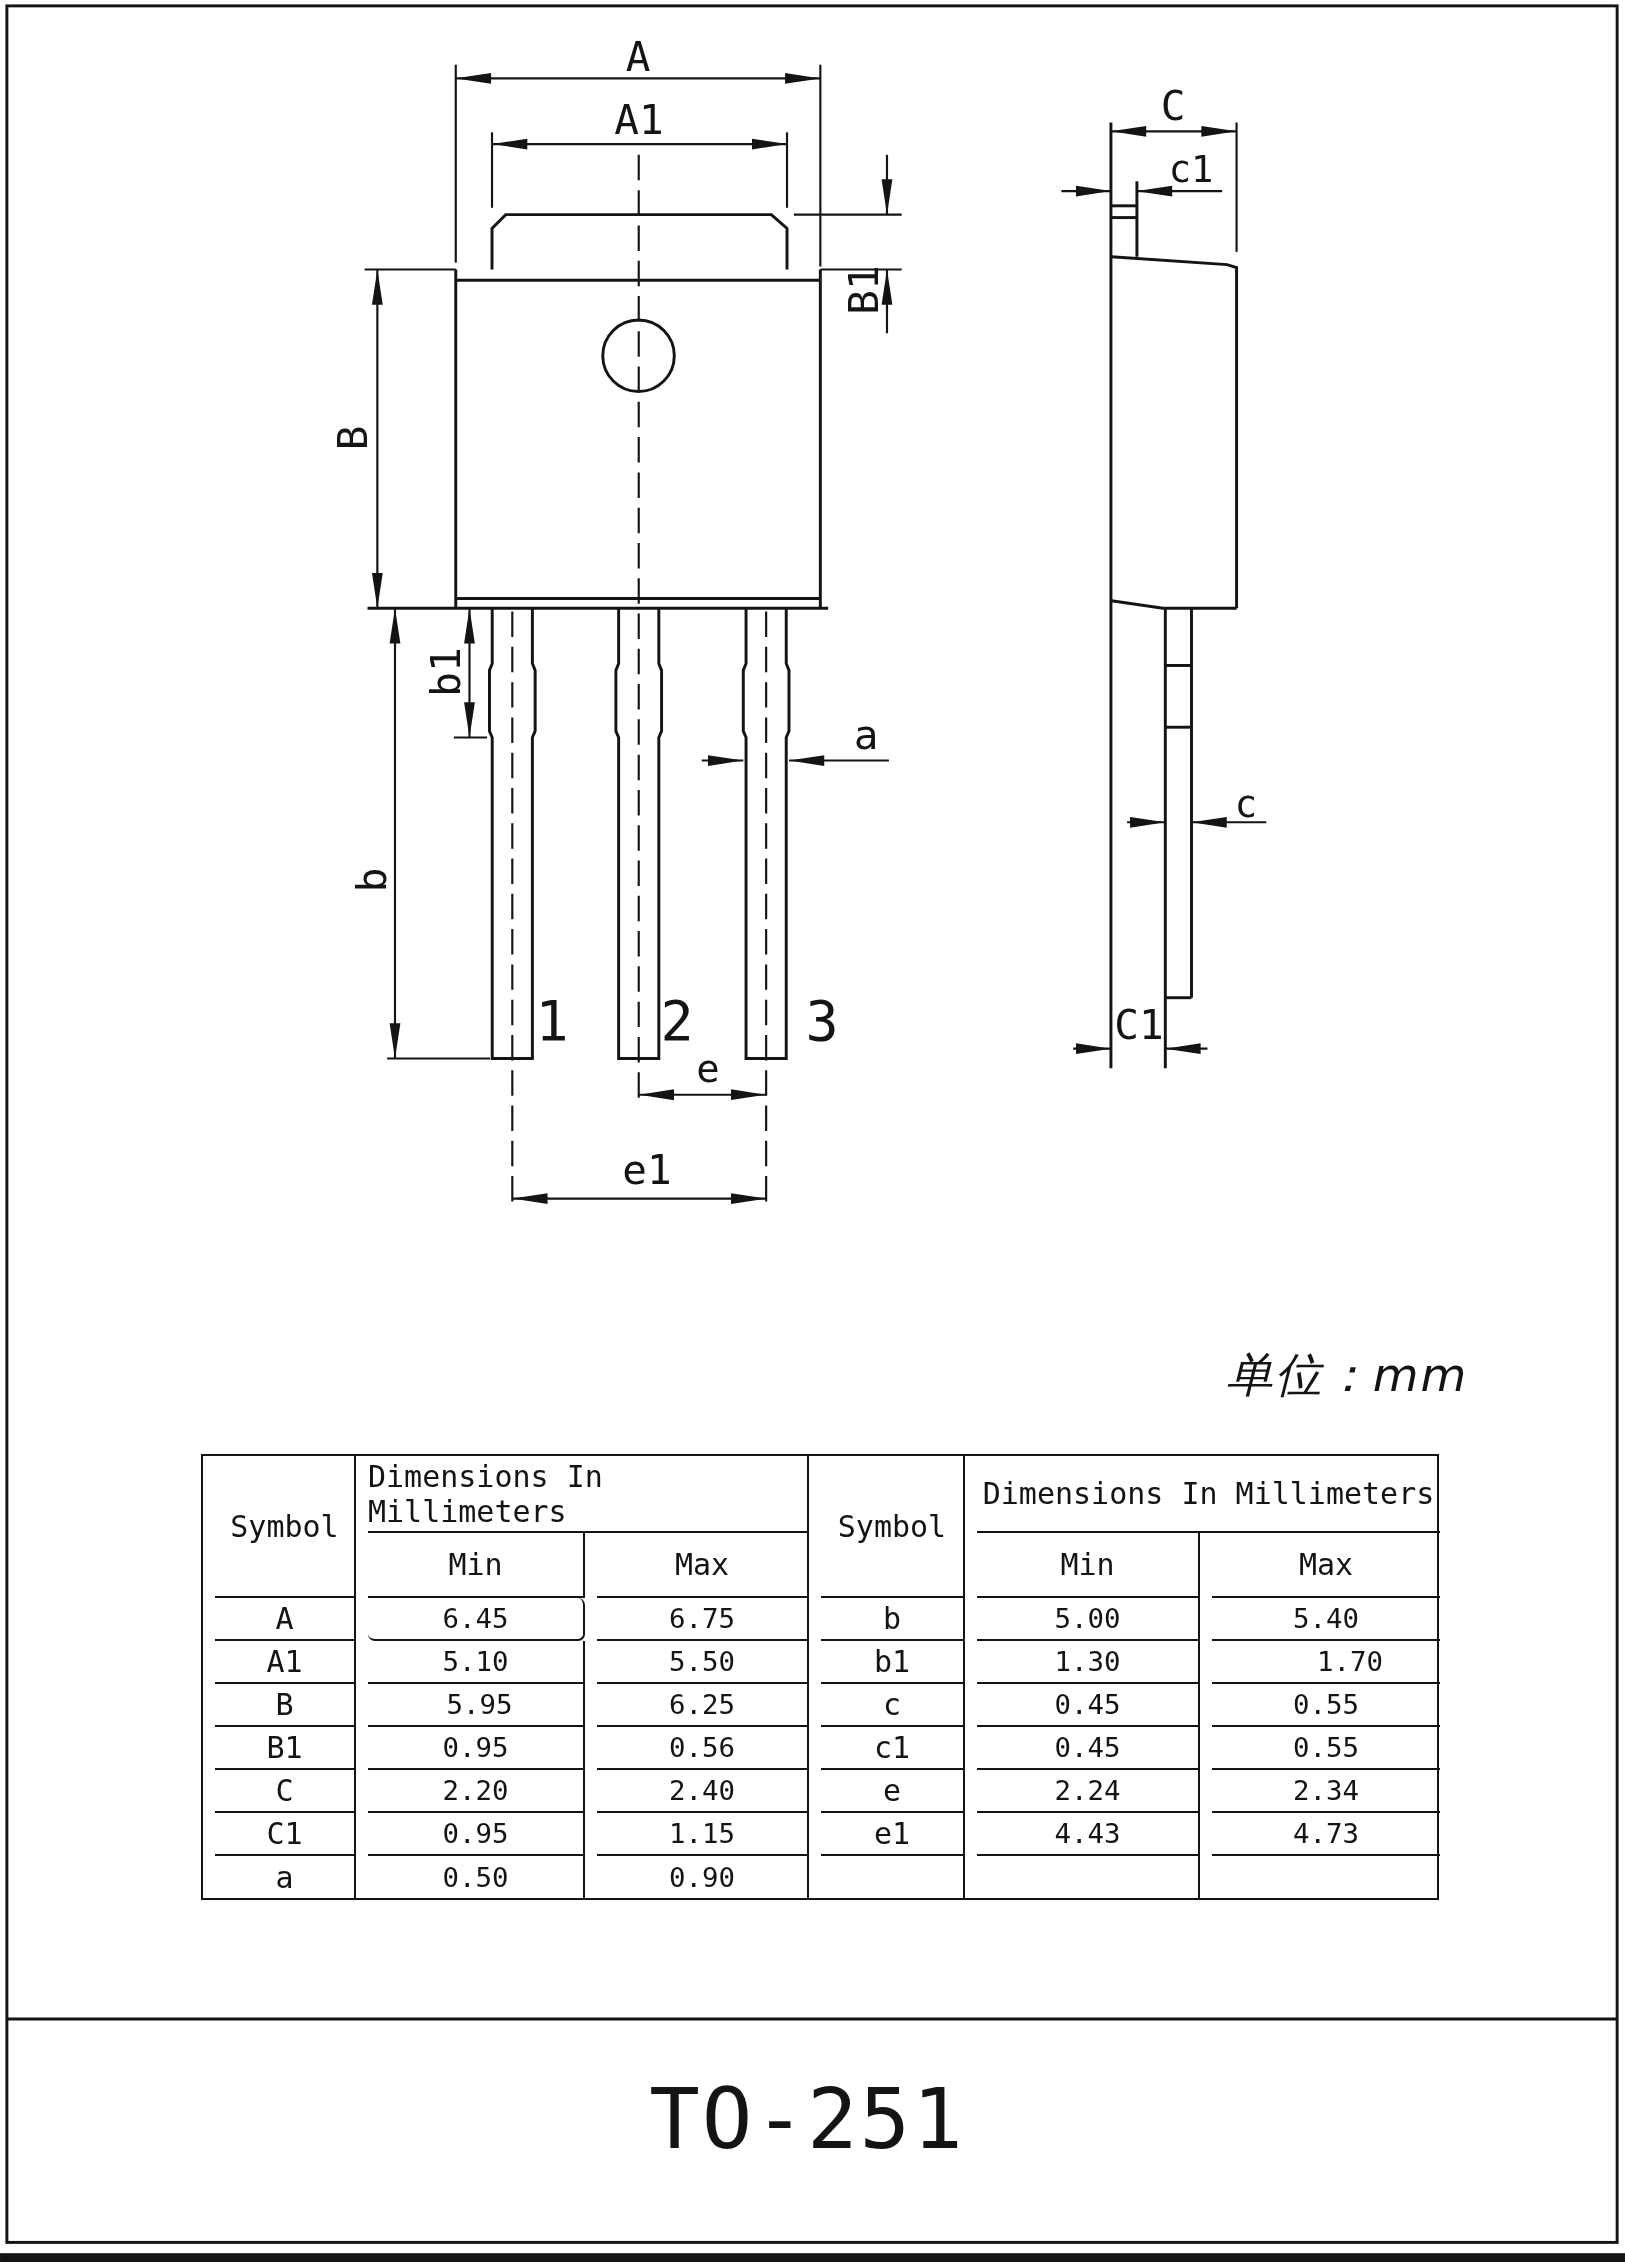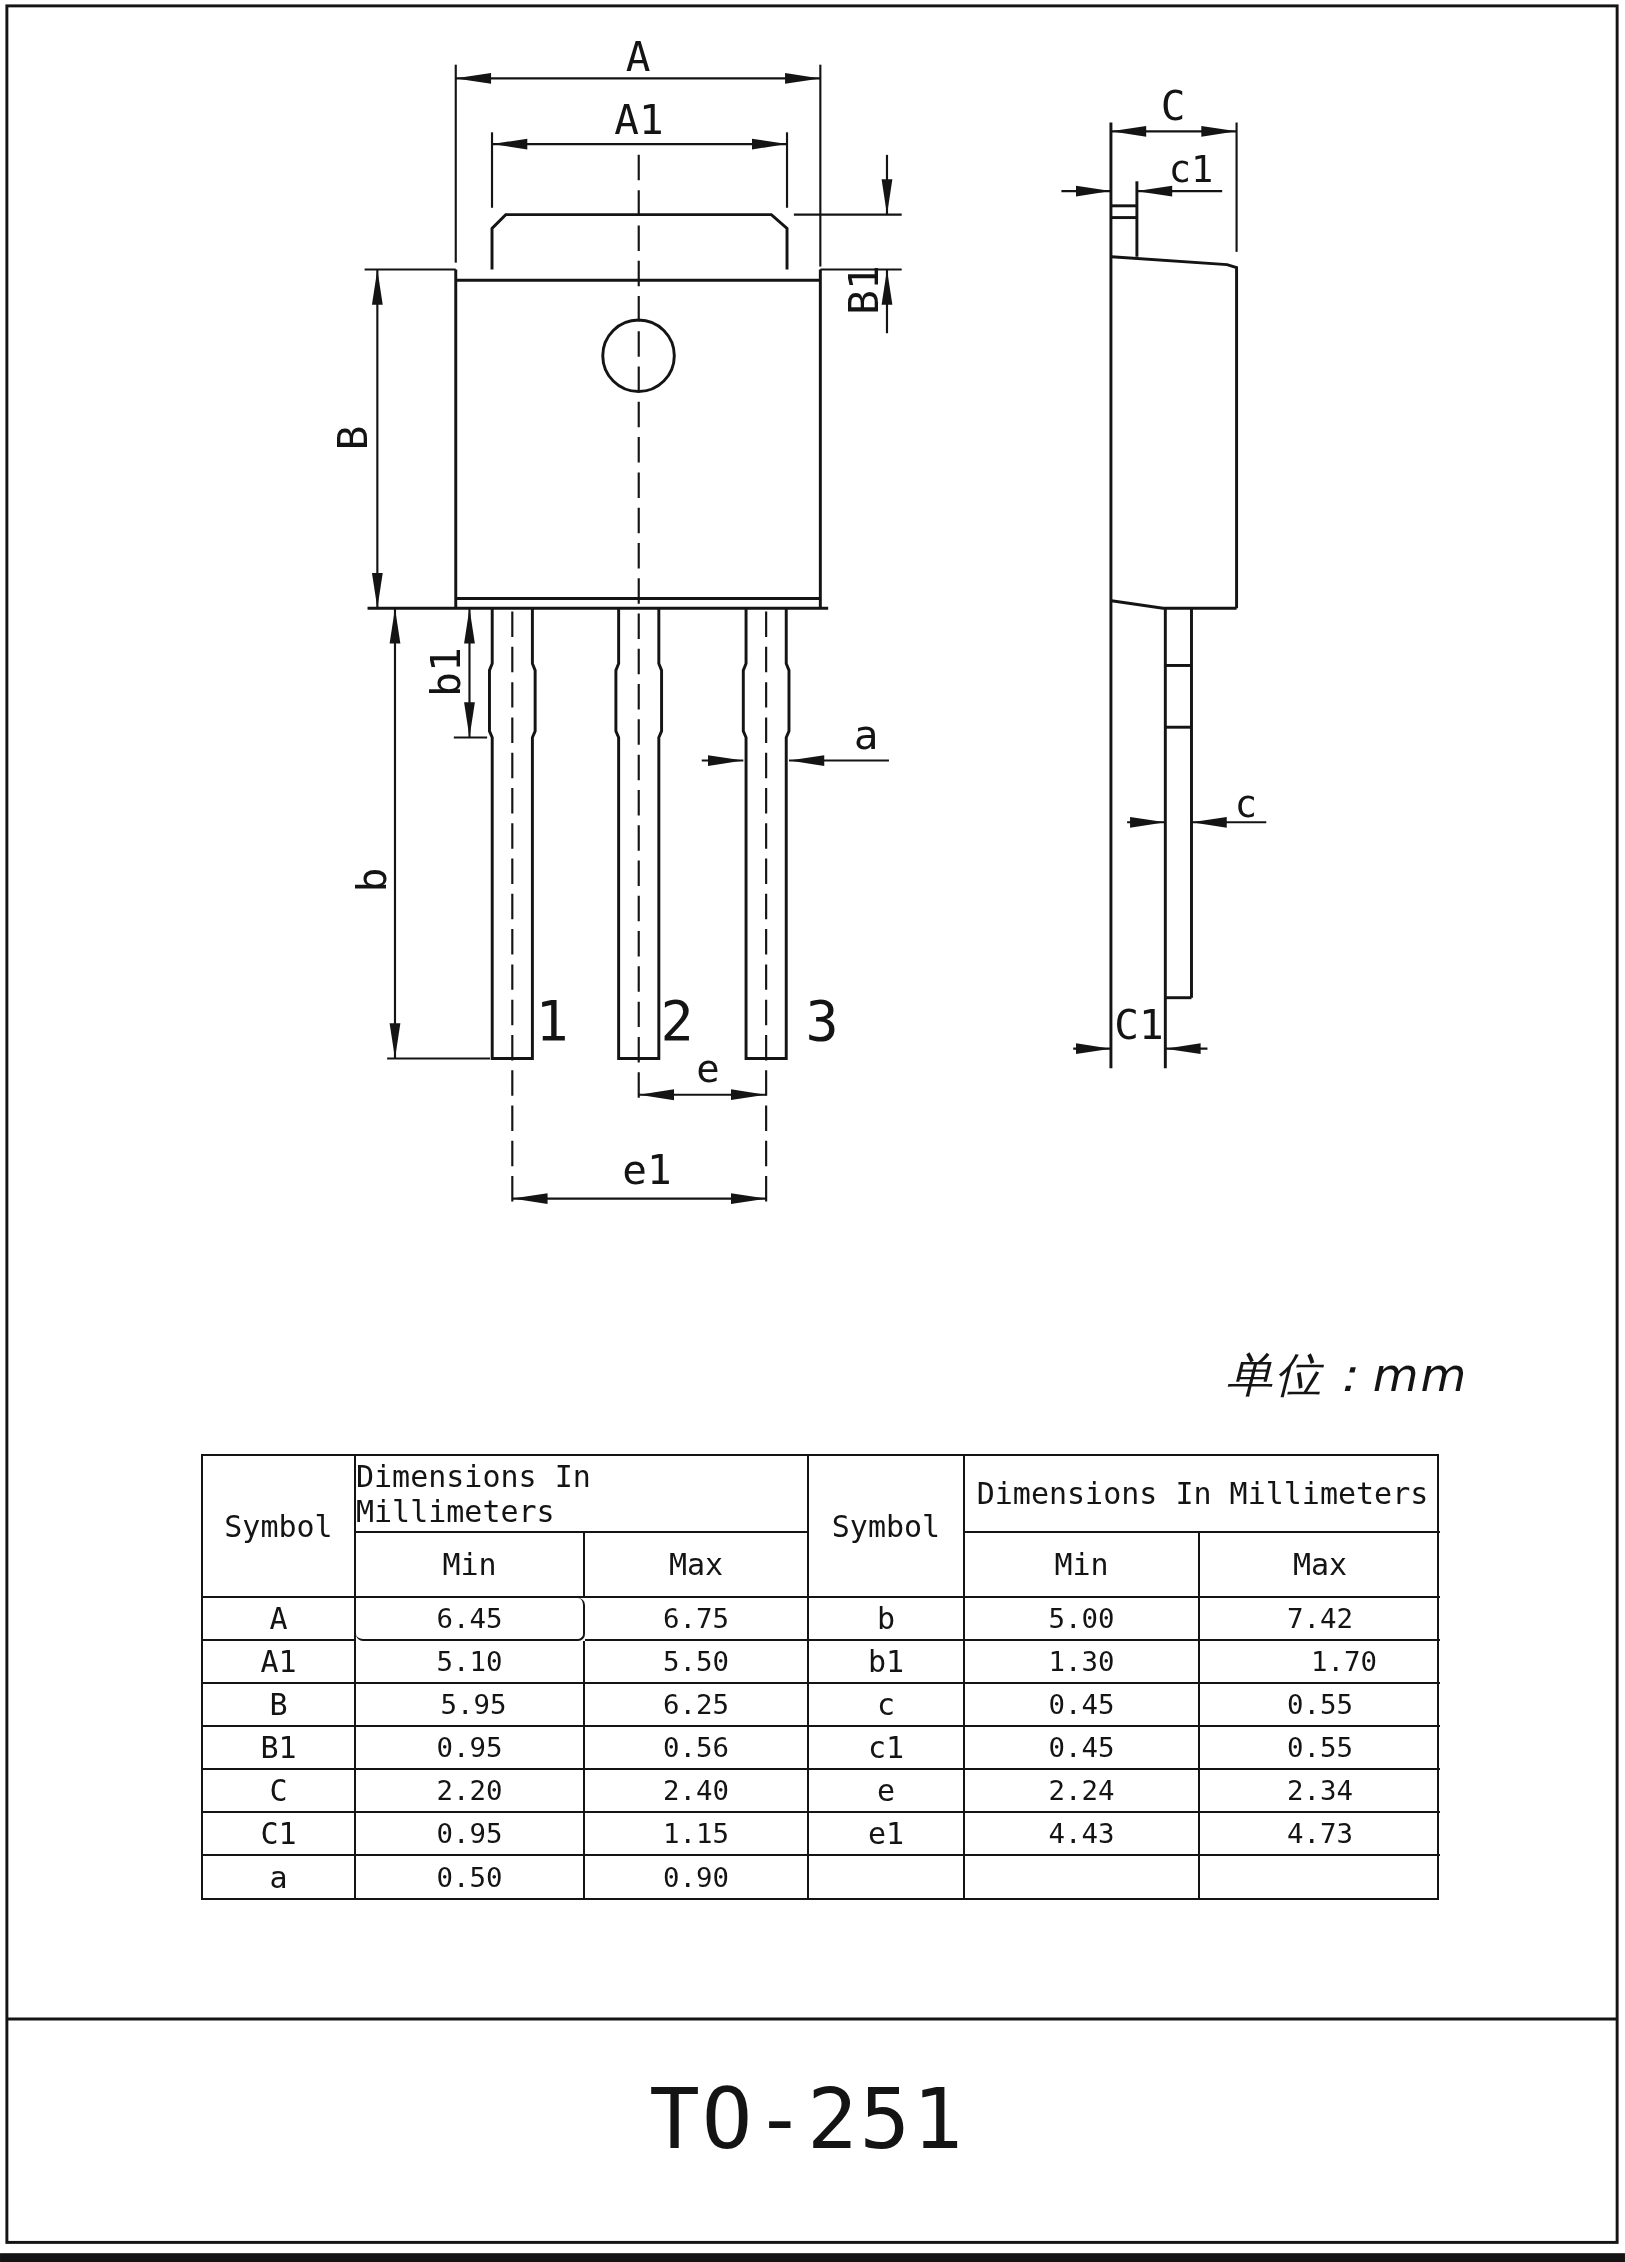--- a/index.html
+++ b/index.html
@@ -22,21 +22,21 @@
   .dim-table {
     position:absolute; left:201px; top:1454px; width:1238px; height:446px;
     display:grid;
     grid-template-columns:153px 229px 224px 156px 235px 240px;
     grid-template-rows:77px 65px repeat(7, 43px);
     border:2.9px solid #141414; box-sizing:border-box;
   }
   .cell {
     border-right:2px solid #141414; border-bottom:2px solid #141414;
     display:flex; align-items:center; justify-content:center;
-    font-size:27.4px; overflow:hidden; box-sizing:border-box;
+    font-size:27.4px; overflow:hidden; box-sizing:border-box;margin-left:12px;
   }
   .cell.hdr { font-size:30px; }
   .cell.sym { font-size:30px; }
   .cell.no-r { border-right:none; }
   .cell.no-b { border-bottom:none; }
 </style>
 </head>
 <body>
 
 <div class="sheet">
@@ -177,21 +177,21 @@
     <div class="cell hdr" style="grid-row:1/3; grid-column:4/5;">Symbol</div>
     <div class="cell hdr no-r" style="grid-row:1/2; grid-column:5/7;">Dimensions In Millimeters</div>
     <div class="cell hdr" style="grid-row:2/3; grid-column:5/6;">Min</div>
     <div class="cell hdr no-r" style="grid-row:2/3; grid-column:6/7;">Max</div>
 
     <div class="cell sym" style="grid-row:3; grid-column:1;">A</div>
     <div class="cell" style="grid-row:3; grid-column:2;border-radius:7px;">6.45</div>
     <div class="cell" style="grid-row:3; grid-column:3;">6.75</div>
     <div class="cell sym" style="grid-row:3; grid-column:4;">b</div>
     <div class="cell" style="grid-row:3; grid-column:5;">5.00</div>
-    <div class="cell no-r" style="grid-row:3; grid-column:6;">7.42</div>
+    <div class="cell no-r" style="grid-row:3; grid-column:6;">5.40</div>
 
     <div class="cell sym" style="grid-row:4; grid-column:1;">A1</div>
     <div class="cell" style="grid-row:4; grid-column:2;">5.10</div>
     <div class="cell" style="grid-row:4; grid-column:3;">5.50</div>
     <div class="cell sym" style="grid-row:4; grid-column:4;">b1</div>
     <div class="cell" style="grid-row:4; grid-column:5;">1.30</div>
     <div class="cell no-r" style="grid-row:4; grid-column:6;padding-left:48px;">1.70</div>
 
     <div class="cell sym" style="grid-row:5; grid-column:1;">B</div>
     <div class="cell" style="grid-row:5; grid-column:2;padding-left:8px;">5.95</div>

